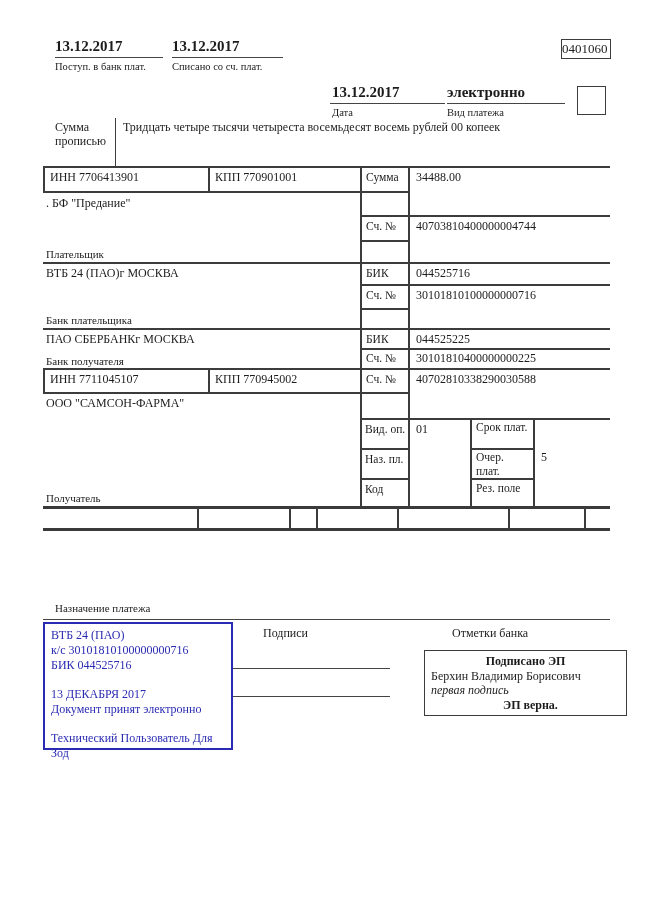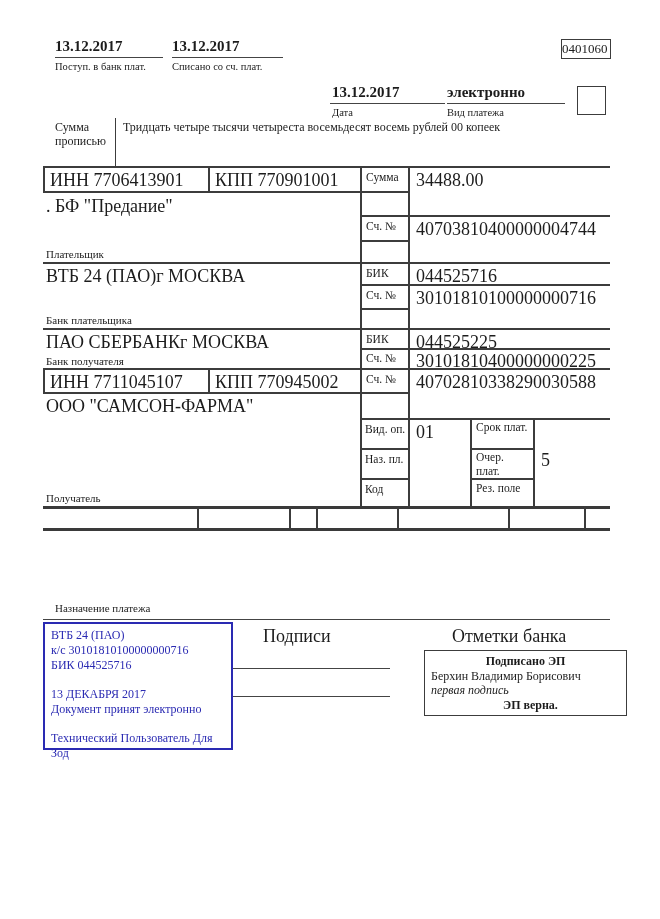--- a/index.html
+++ b/index.html
@@ -7,21 +7,21 @@
   .page {
     position: relative; width: 660px; height: 919px;
     background: #ffffff; color: #1c1c1c; overflow: hidden;
     margin: 0 auto;
   }
   .hline { position: absolute; height: 2px; background: #3c3c3c; }
   .hline.thin { height: 1px; background: #444; }
   .hline.thick { height: 3px; background: #3a3a3a; }
   .vline { position: absolute; width: 2px; background: #3c3c3c; }
   .vline.thin { width: 1px; }
-  .t { position: absolute; font-size: 18px; line-height: 1.18; white-space: nowrap; }
+  .t { position: absolute; font-size: 12px; line-height: 1.18; white-space: nowrap; }
   .t.wrap { white-space: normal; }
   .date { font-size: 15px; font-weight: bold; }
   .small { font-size: 10.5px; }
   .lab { font-size: 11px; }
   .celllab { font-size: 11.5px; }
   .title { font-family: "Liberation Sans", sans-serif; font-weight: bold; font-size: 15px; }
   .codebox {
     position: absolute; left: 561px; top: 39px; width: 50px; height: 20px;
     border: 1.5px solid #3c3c3c; font-size: 13px; text-align: left; line-height: 17px;
   }

